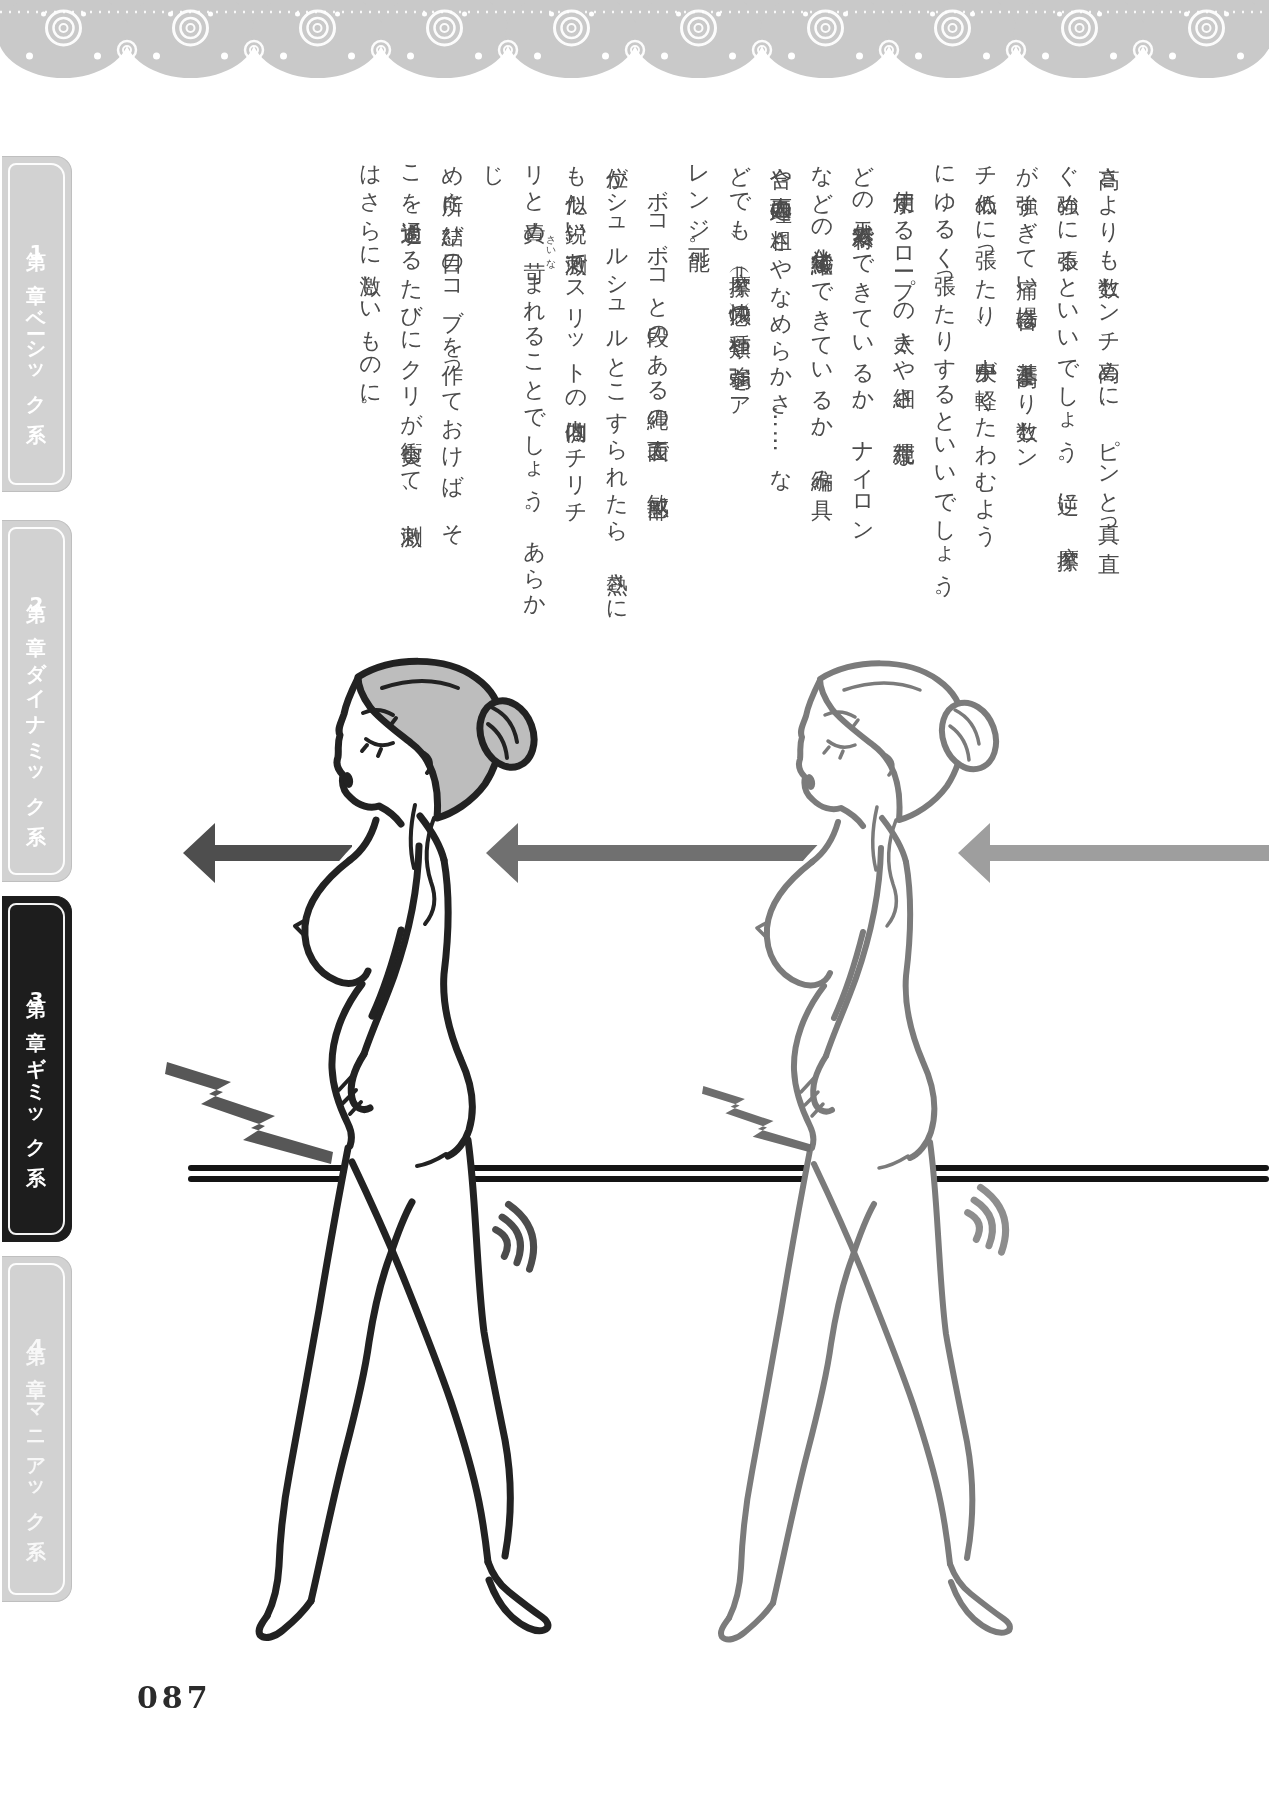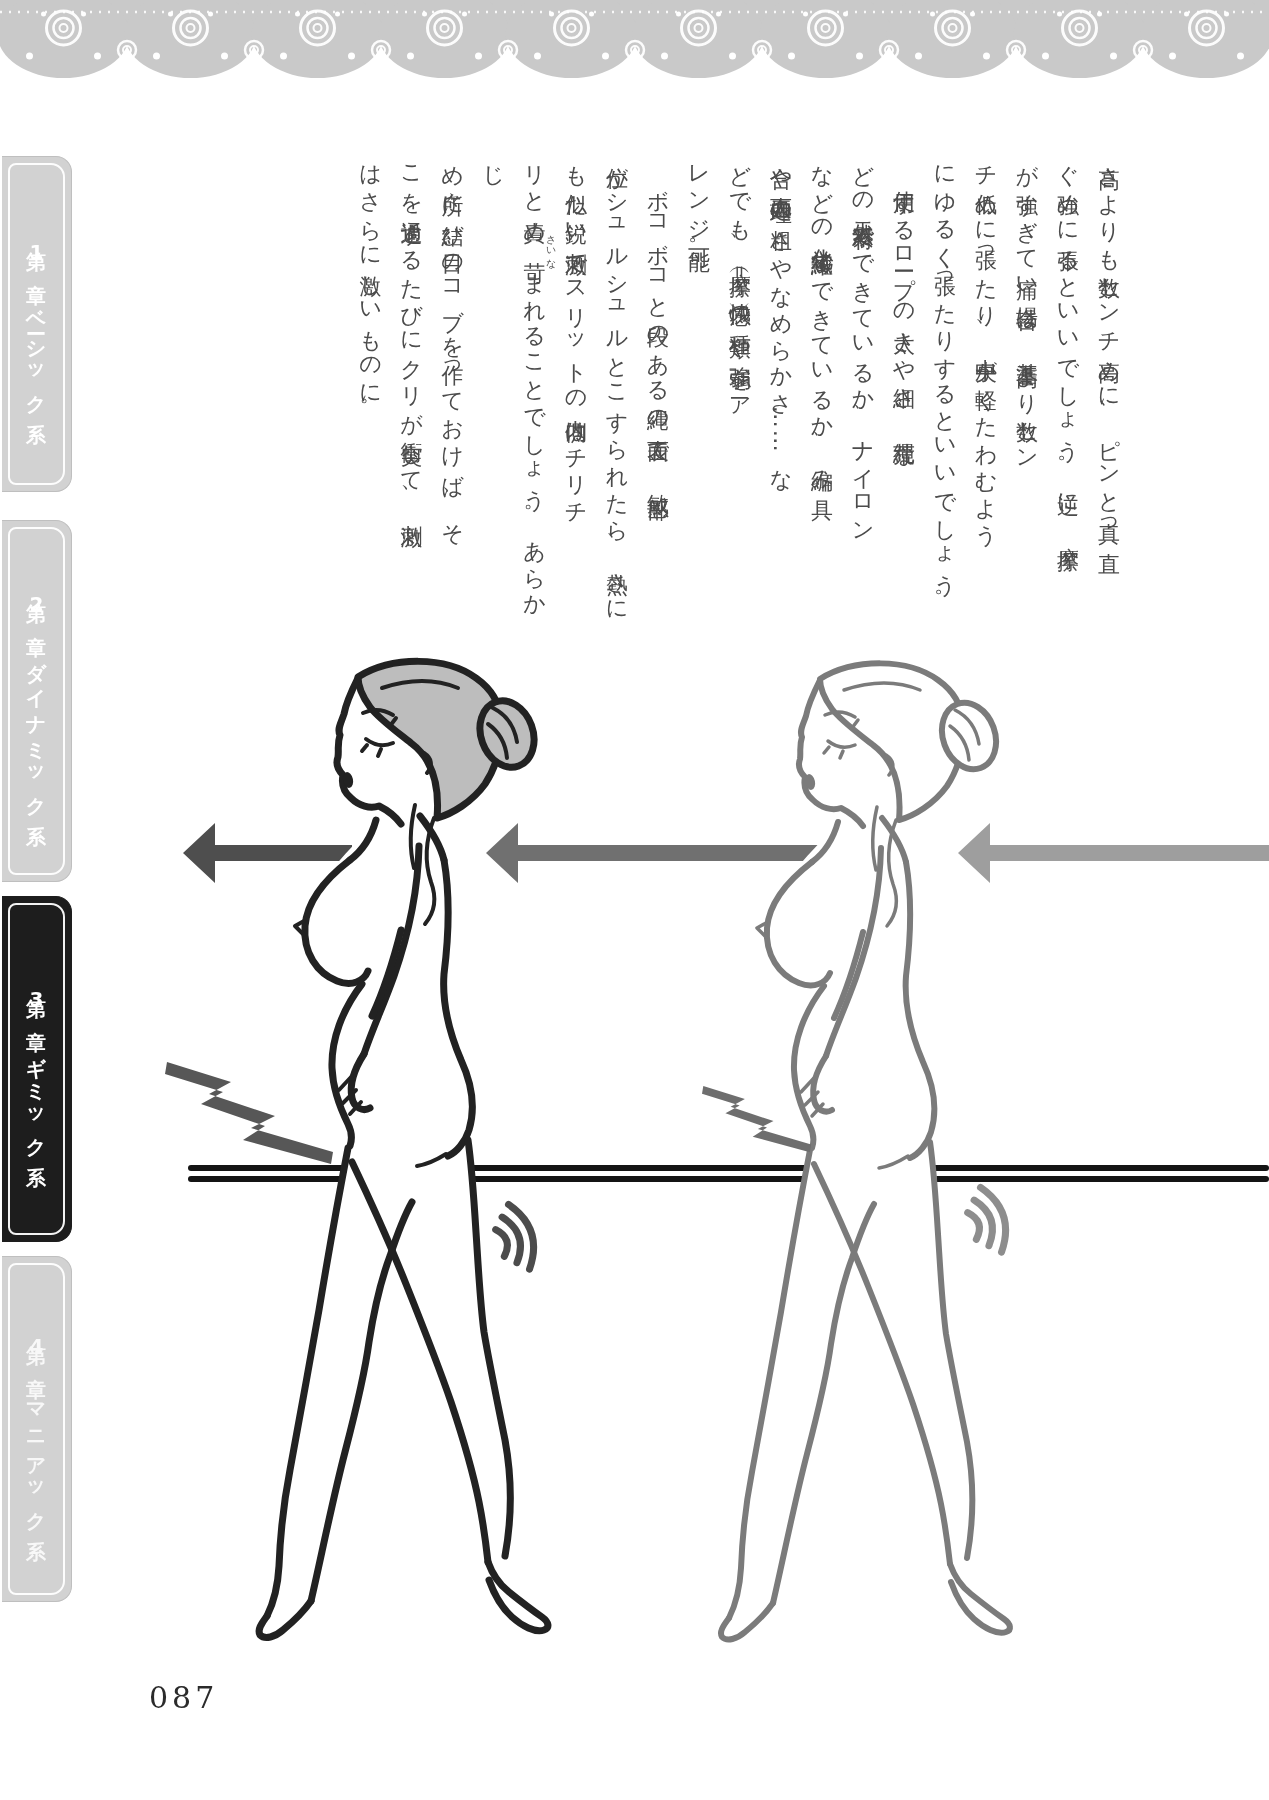--- a/index.html
+++ b/index.html
@@ -55,21 +55,21 @@
   .wmain{fill:none;stroke:var(--line);stroke-width:var(--lw);stroke-linecap:round;stroke-linejoin:round;}
   .wdetail{fill:none;stroke:var(--line);stroke-width:var(--lwd);stroke-linecap:round;stroke-linejoin:round;}
   .wsil{fill:#ffffff;stroke:none;}
   .whair{fill:var(--hair);stroke:var(--line);stroke-width:var(--lw);stroke-linejoin:round;}
   .wmouth{fill:var(--line);stroke:none;}
   .vib{fill:none;stroke-width:7px;stroke-linecap:round;}
   
   #page-number{
     position:absolute;left:137px;top:1680px;
     font-family:"DejaVu Serif","Liberation Serif",serif;
-    font-size:30px;font-weight:400;letter-spacing:4px;color:#2b2b2b;margin-left:12px;
+    font-size:30px;font-weight:700;letter-spacing:4px;color:#2b2b2b;
   }
 </style>
 </head>
 <body>
 
 <div class="page">
 
   <svg id="lace" width="1269" height="90" viewBox="0 0 1269 90">
       <rect x="0" y="0" width="1269" height="38" fill="var(--lace)"></rect>
       <ellipse cx="63.5" cy="34" rx="66" ry="44" fill="var(--lace)"></ellipse>

